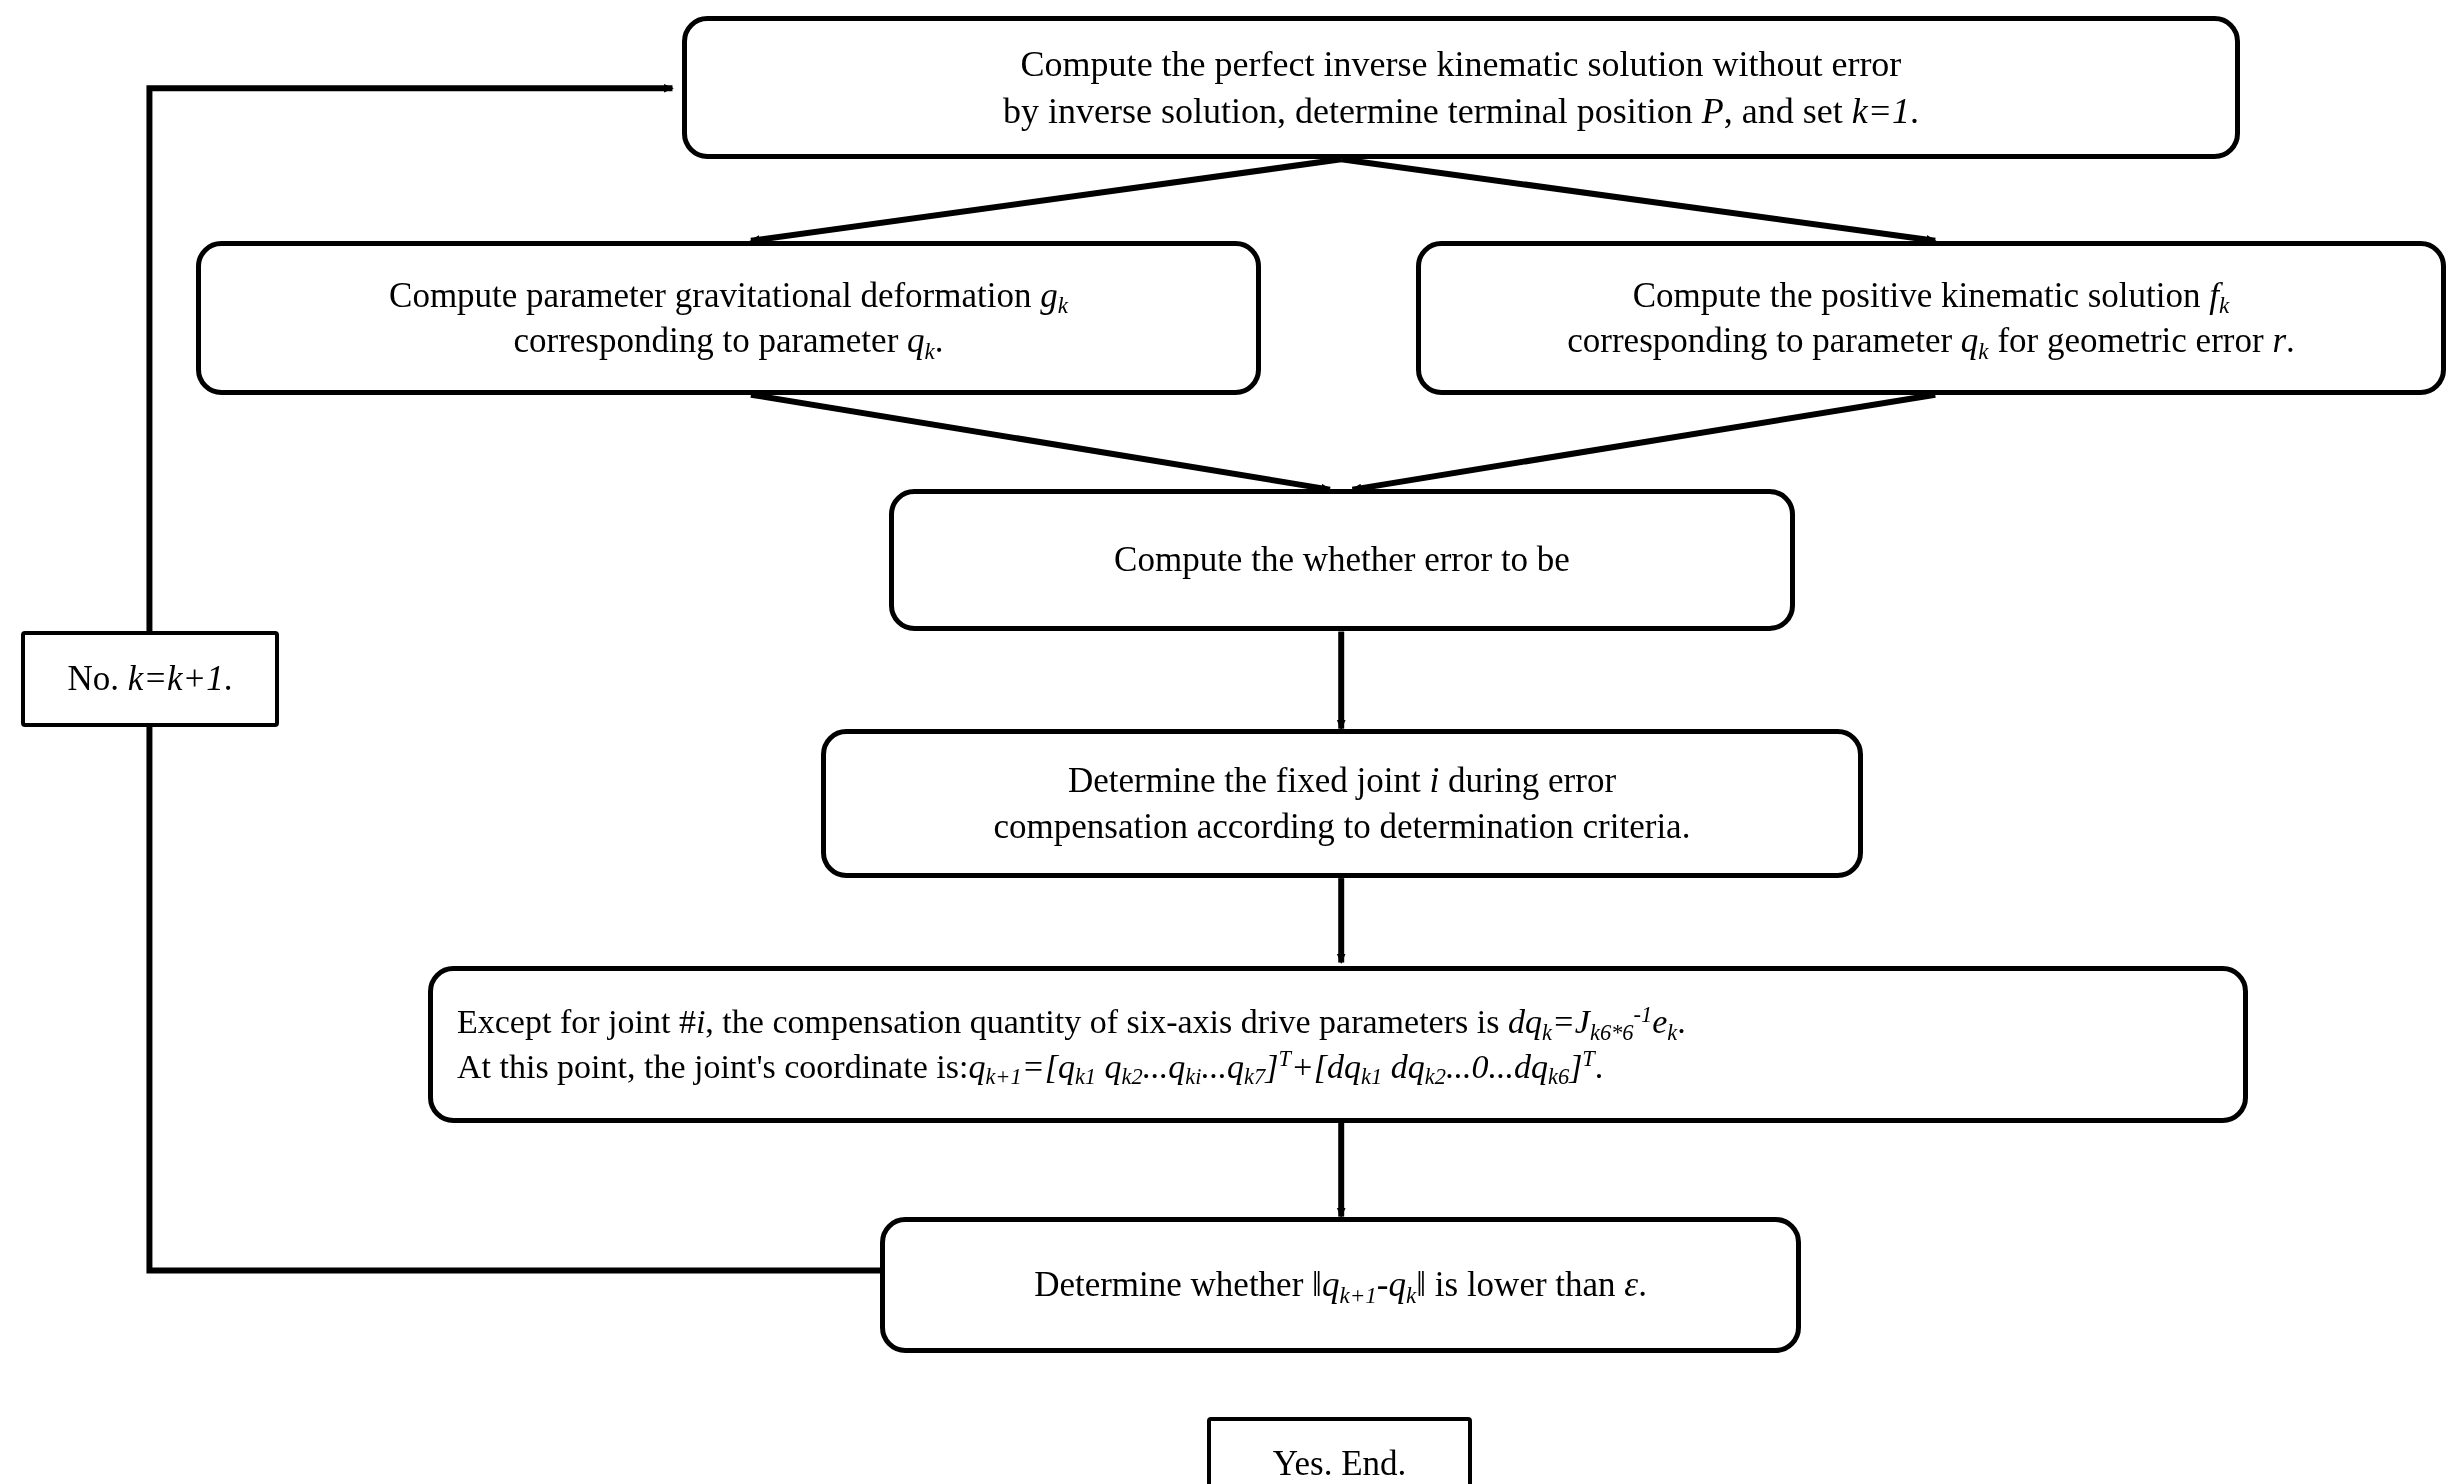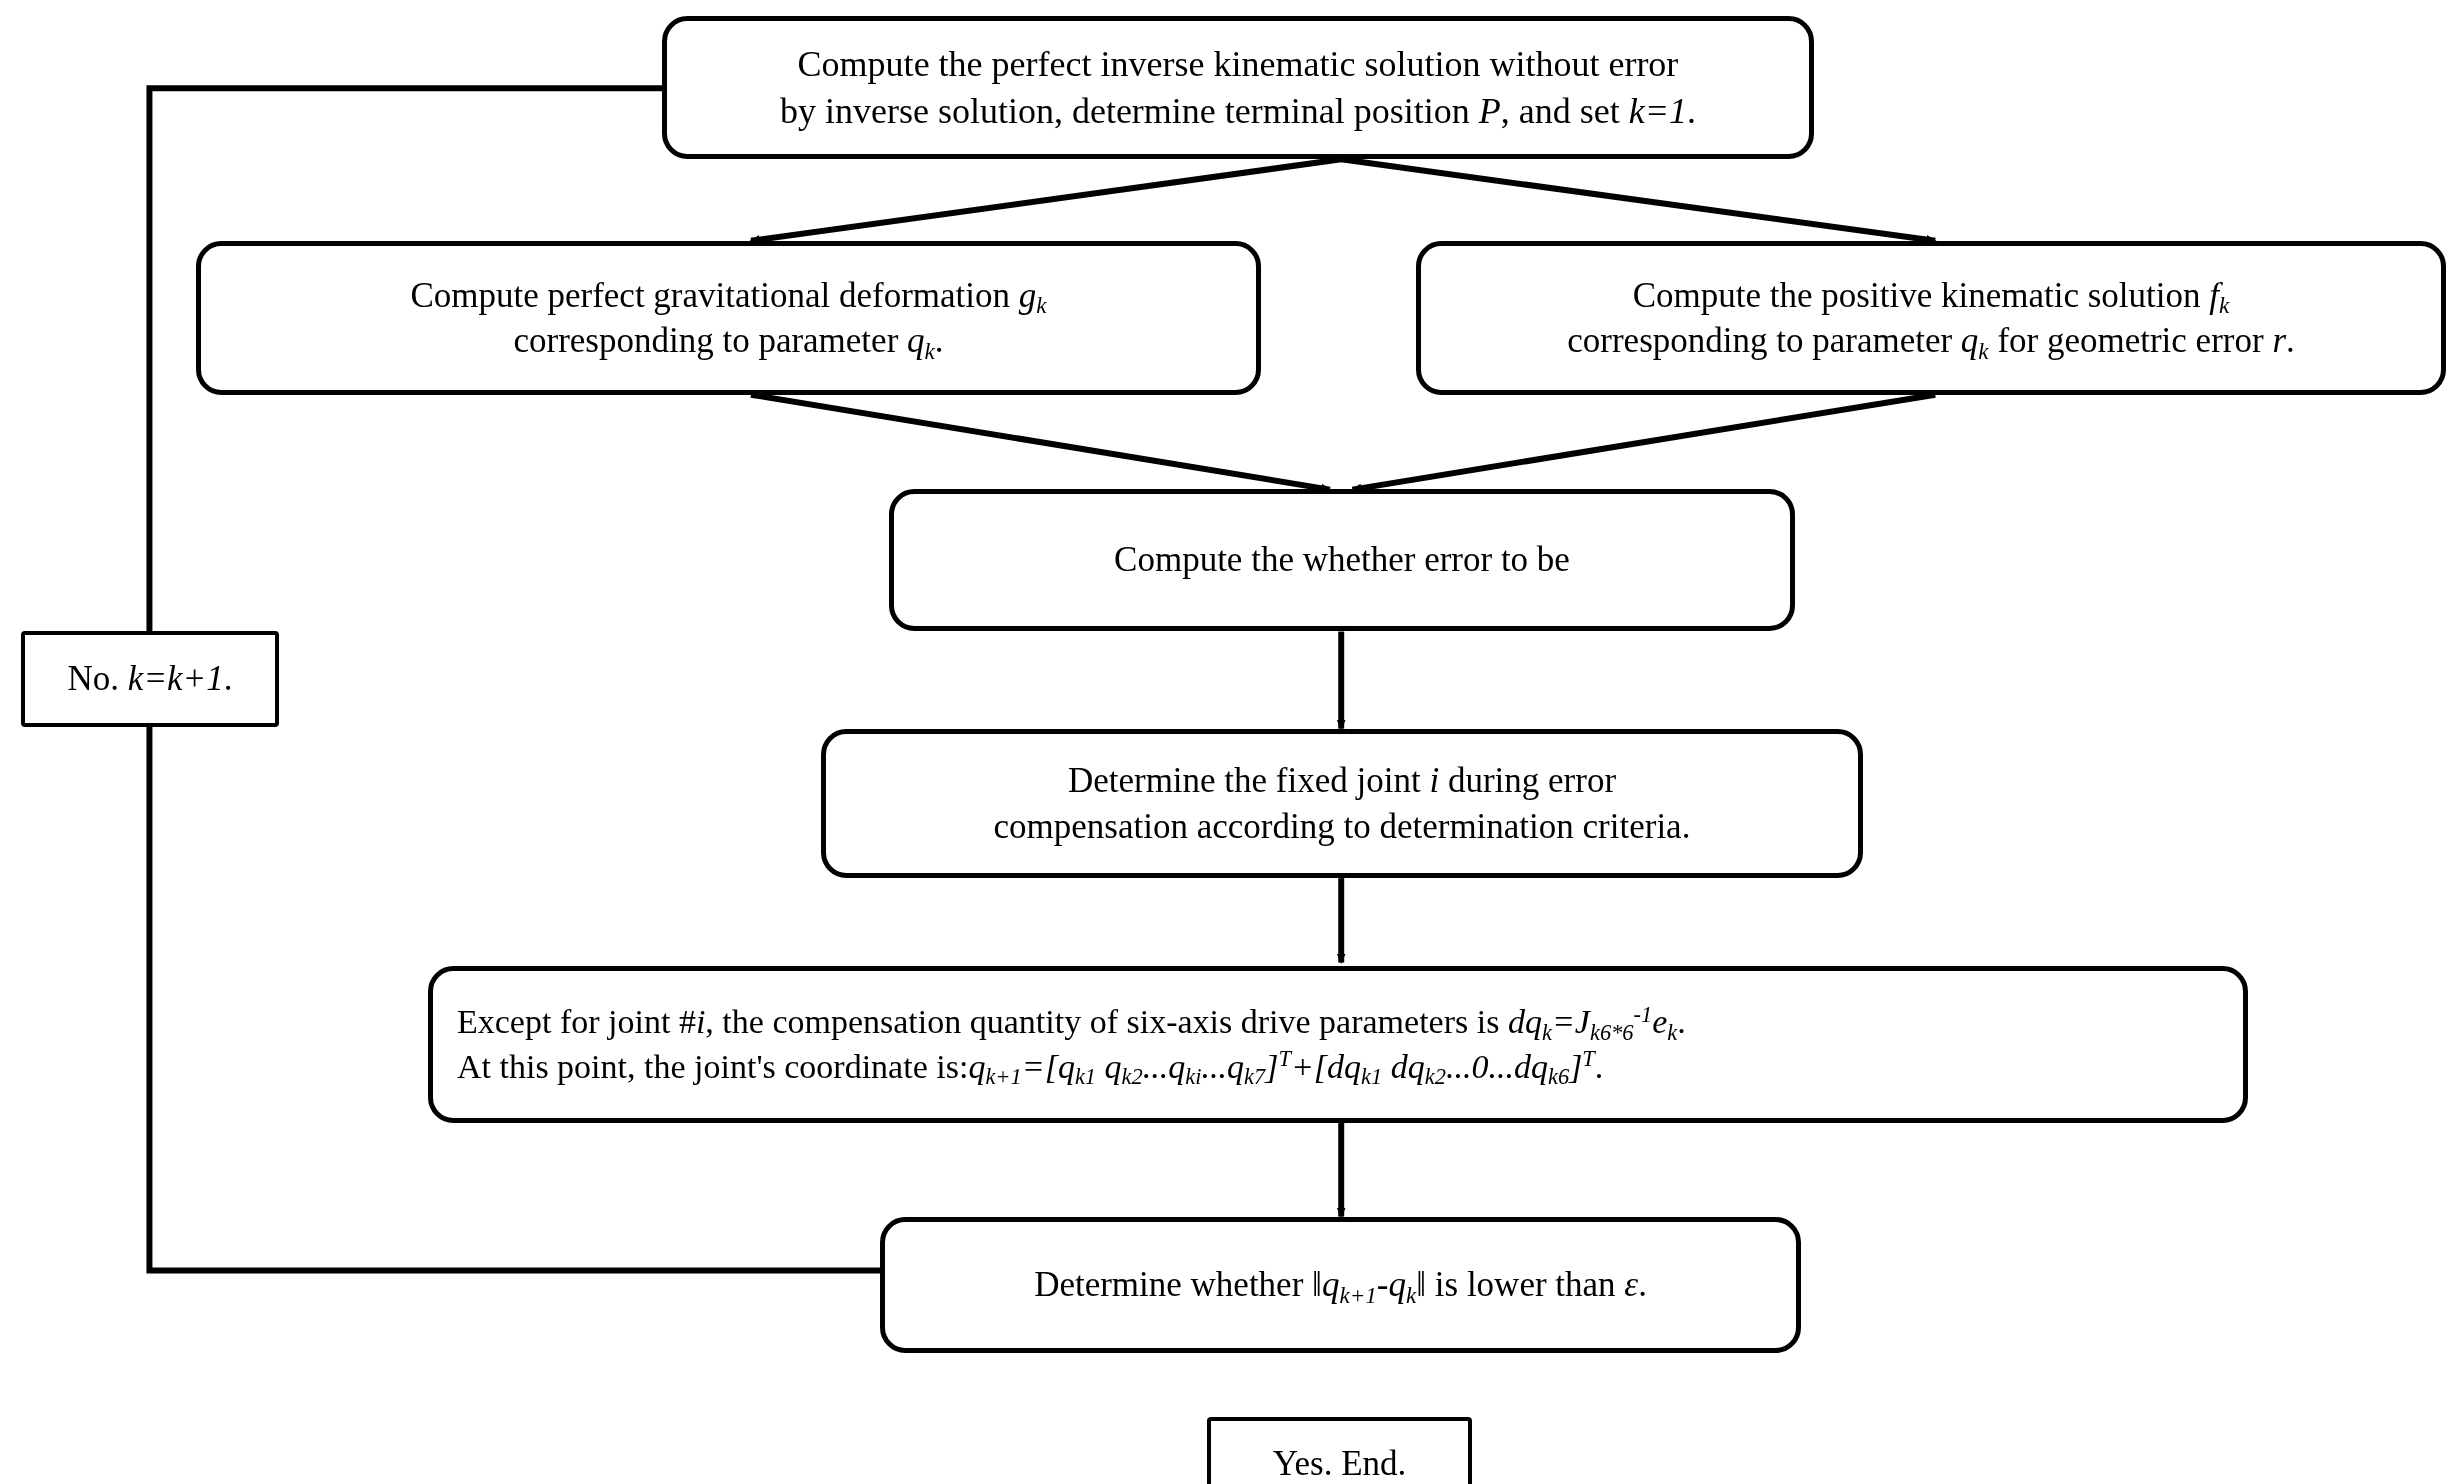--- a/index.html
+++ b/index.html
@@ -53,27 +53,27 @@
       <path d="M1795,1502 L1795,1628" marker-end="url(#ah)"></path>
 
       <path d="M1795,1772 L1795,1800" marker-end="url(#ah)"></path>
 
       <path d="M1795,1925 L1795,1975" marker-end="url(#ah)"></path>
 
       <path d="M200,845 L200,940"></path>
     </g>
   </svg>
 
-  <div class="node rounded" style="left:662px;top:16.4px;width:1152px;height:143px;">
+  <div class="node rounded" style="left:682px;top:16.4px;width:1558px;height:143px;">
     <span class="ln f48">Compute the perfect inverse kinematic solution without error</span>
     <span class="ln f48"><span>by inverse solution, determine terminal position </span><i class="v">P</i><span>, and set </span><i class="v">k=1</i><span>.</span></span>
   </div>
 
   <div class="node rounded" style="left:196px;top:241px;width:1065px;height:154px;">
-    <span class="ln f47"><span>Compute perfect gravitational deformation </span><i class="v">g</i><sub>k</sub></span>
+    <span class="ln f47"><span>Compute parameter gravitational deformation </span><i class="v">g</i><sub>k</sub></span>
     <span class="ln f47"><span>corresponding to parameter </span><i class="v">q</i><sub>k</sub><span>.</span></span>
   </div>
 
   <div class="node rounded" style="left:1416px;top:241px;width:1030px;height:154px;">
     <span class="ln f47"><span>Compute the positive kinematic  solution </span><i class="v">f</i><sub>k</sub></span>
     <span class="ln f47"><span>corresponding to parameter </span><i class="v">q</i><sub>k</sub><span> for geometric error </span><i class="v">r</i><span>.</span></span>
   </div>
 
   <div class="node rounded" style="left:889px;top:489px;width:906px;height:142px;">
     <span class="ln f47">Compute the whether error to be</span>

